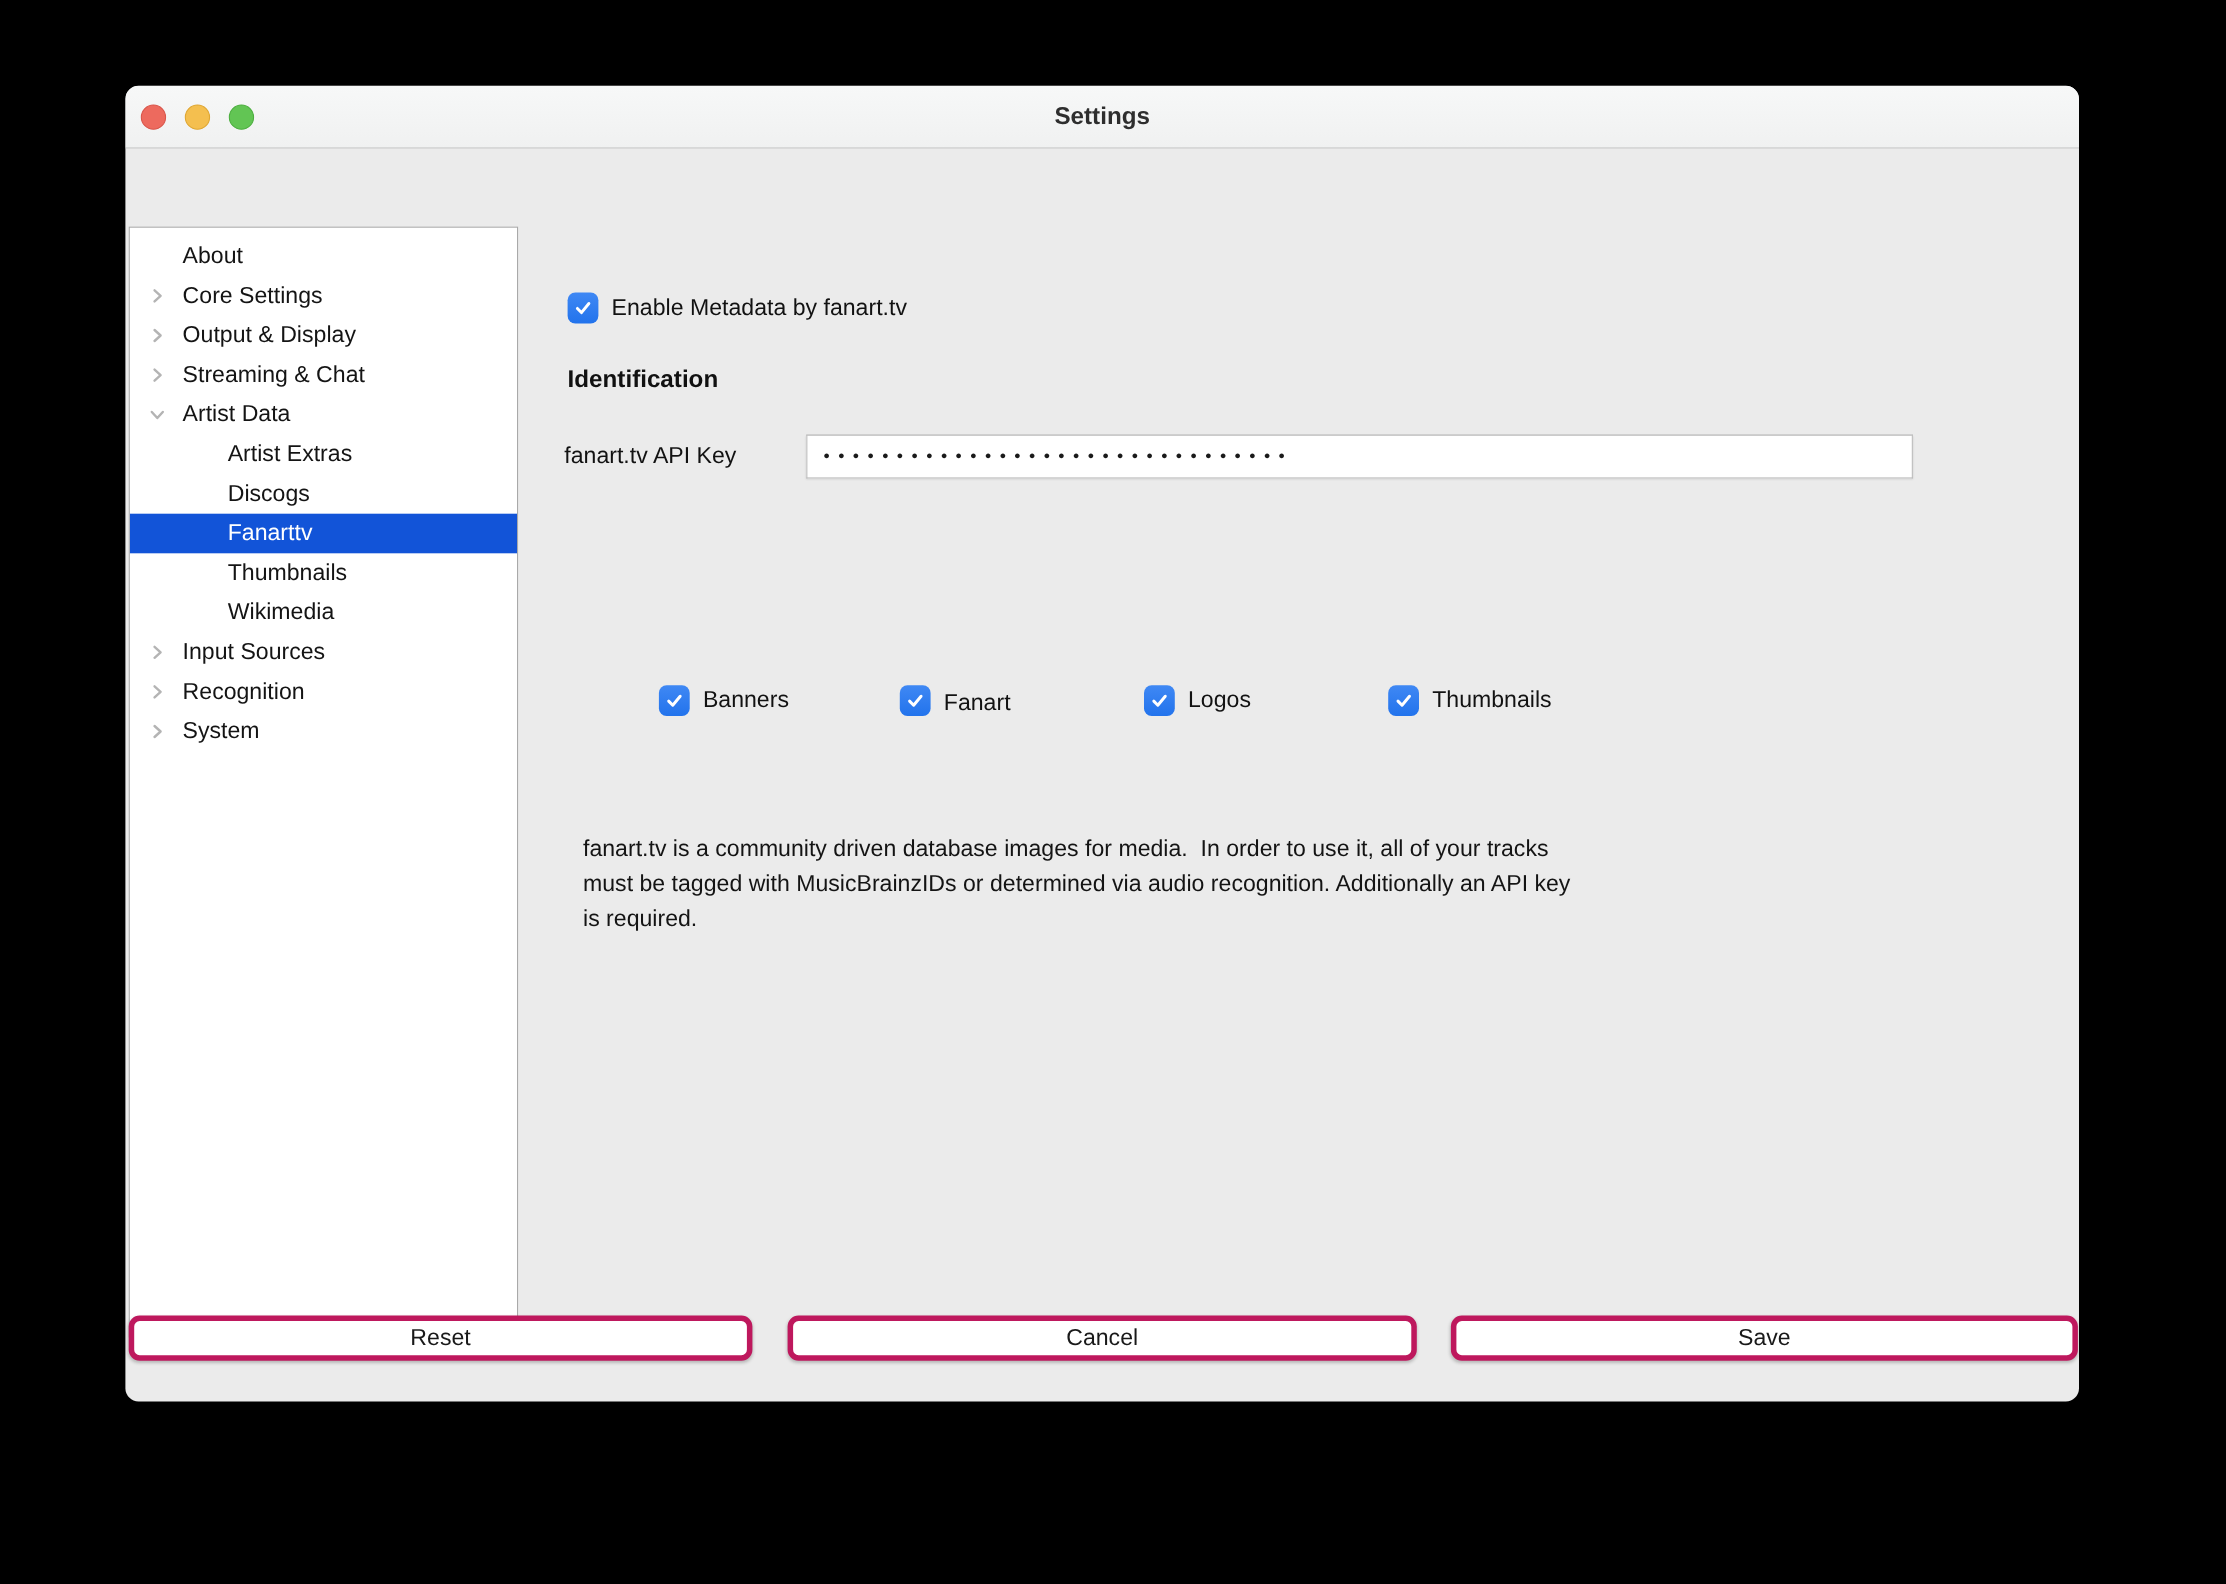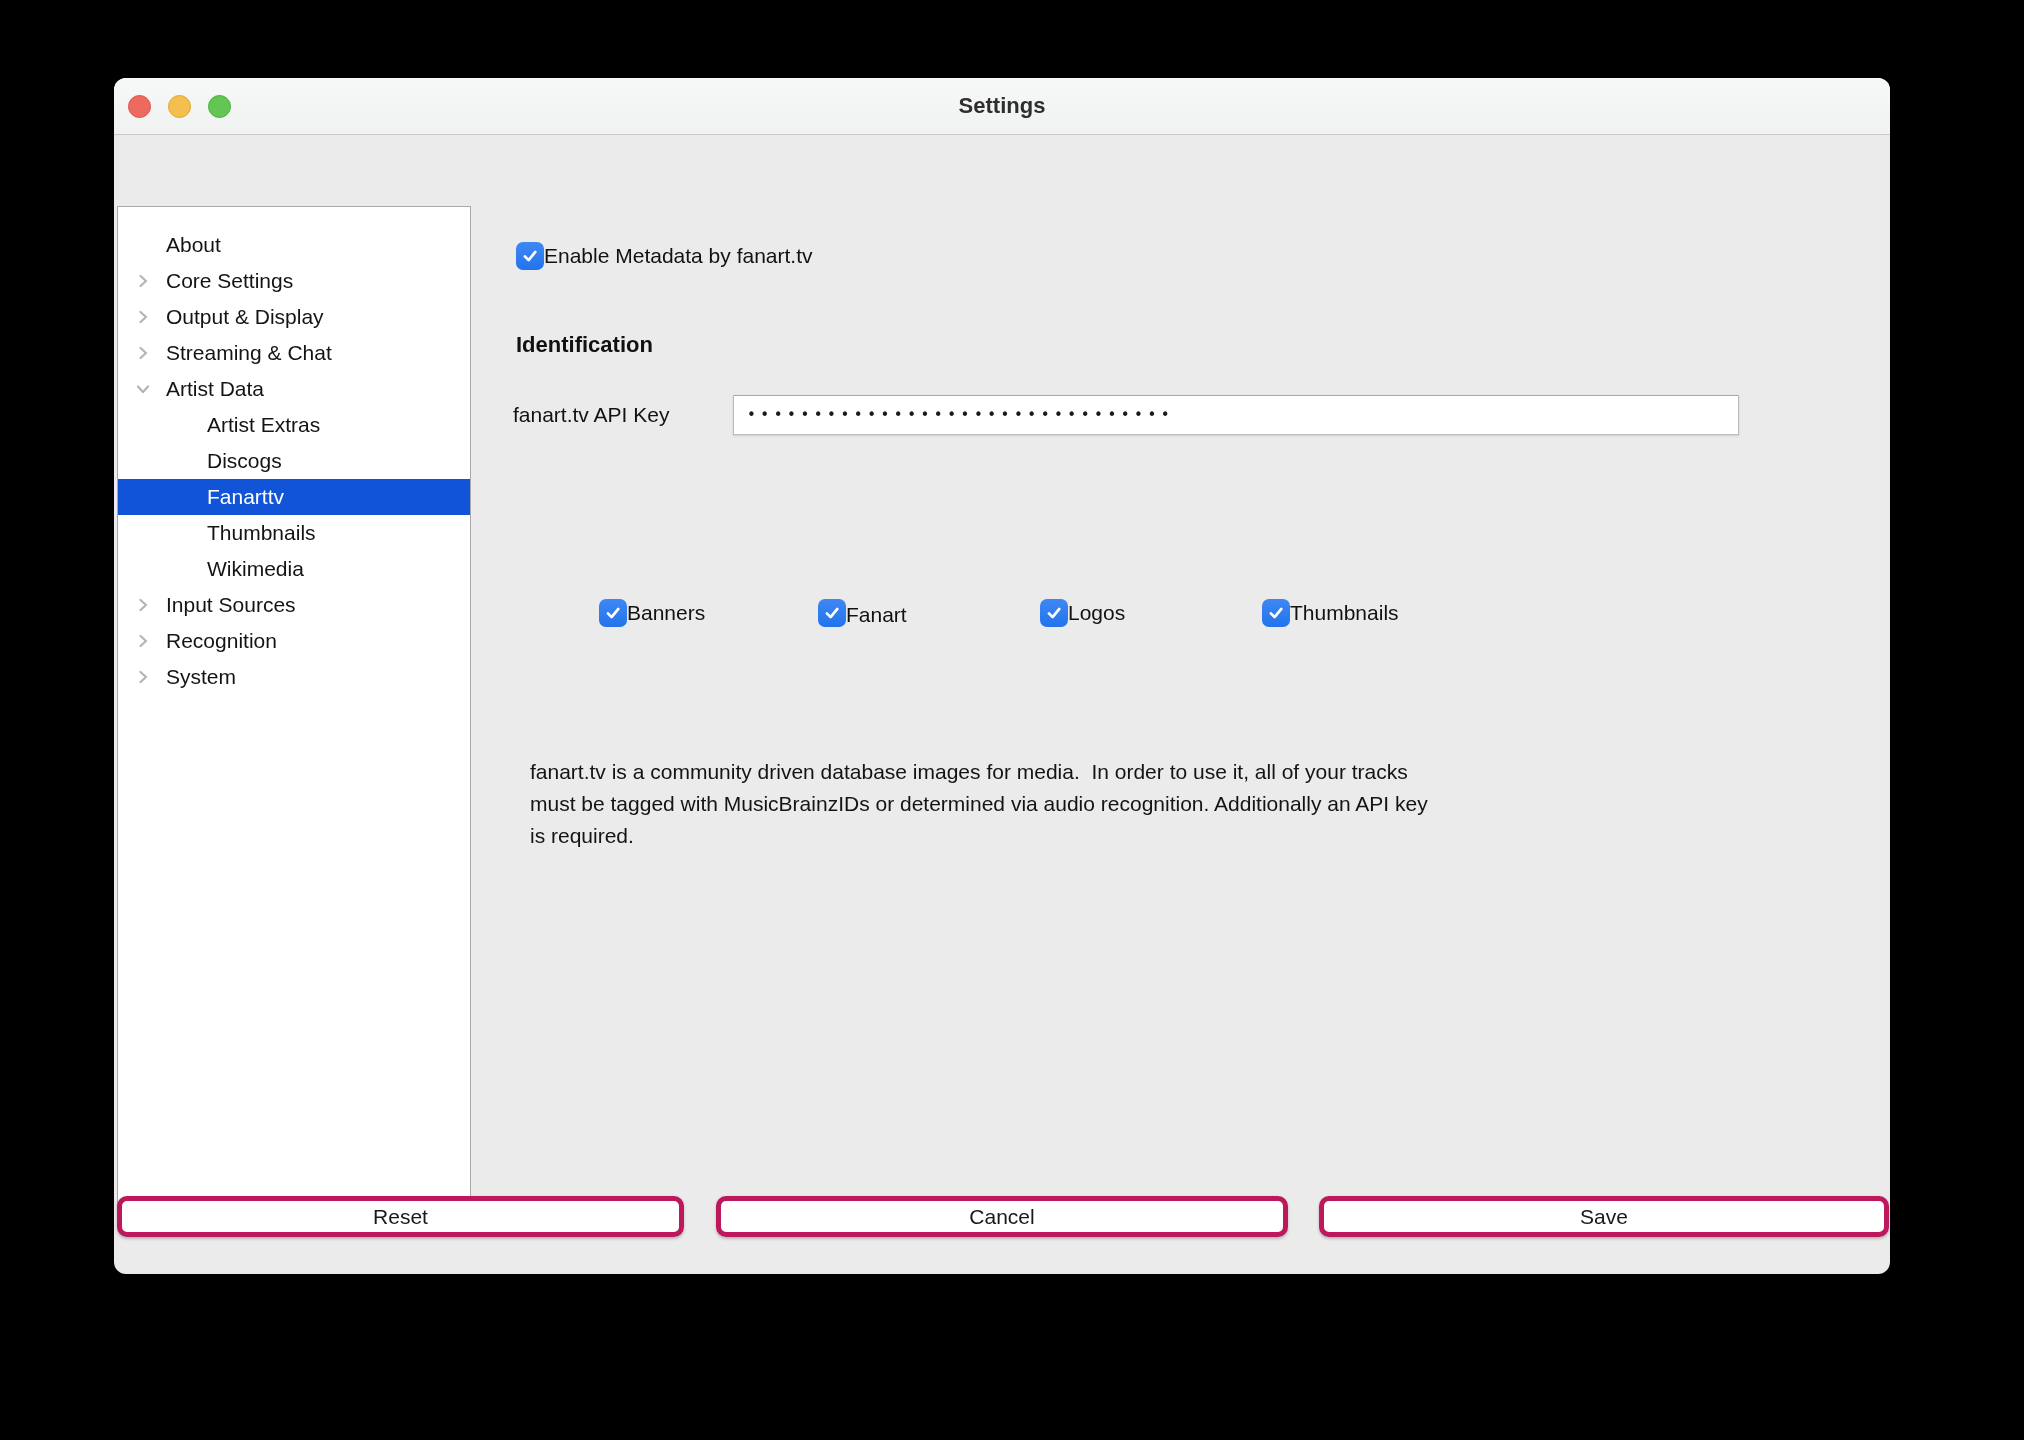--- a/index.html
+++ b/index.html
@@ -14,33 +14,33 @@
             border-bottom:1px solid #c9caca;}
   .traffic{position:absolute;left:14px;top:0;height:56px;display:flex;align-items:center;gap:17px;}
   .tl{width:23px;height:23px;border-radius:50%;display:inline-block;box-sizing:border-box;}
   .tl.red{background:#ed6a5e;border:1px solid #d9564b;}
   .tl.yellow{background:#f4bf4f;border:1px solid #dfa733;}
   .tl.green{background:#62c554;border:1px solid #4daf40;}
   .title{position:absolute;left:0;top:0;width:100%;height:56px;display:flex;
          align-items:center;justify-content:center;font-size:22px;font-weight:bold;color:#2e2e2e;}
   
   .sidebar{position:absolute;left:3px;top:72px;width:354px;height:1010px;background:#fff;
-           border:1px solid #a9a9a9;box-sizing:border-box;padding-top:20px;overflow:hidden;}
+           border:1px solid #a9a9a9;box-sizing:border-box;padding-top:8px;overflow:hidden;}
   .trow{position:relative;height:36px;display:flex;align-items:center;font-size:21px;color:#141414;}
   .trow .chev{position:absolute;left:17px;top:50%;transform:translateY(-50%);width:16px;height:16px;display:flex;align-items:center;justify-content:center;}
   .trow .lbl{display:block;}
   .trow.lvl1 .lbl{padding-left:48px;}
   .trow.lvl2 .lbl{padding-left:89px;}
   .trow.selected{background:#1254d8;color:#fff;}
   
   .main{position:absolute;left:0;top:56px;right:0;bottom:0;}
   .cbx{width:28px;height:28px;border-radius:7px;background:linear-gradient(#3f88f4,#2273ec);
        display:inline-flex;align-items:center;justify-content:center;flex:0 0 auto;}
   .cbx svg{display:block;}
-  .cb-item{position:absolute;display:flex;align-items:center;gap:0;font-size:21px;color:#121212;}
+  .cb-item{position:absolute;display:flex;align-items:center;gap:12px;font-size:21px;color:#121212;margin-top:24px;}
   .enable-row{left:402px;top:108px;}
   .heading{position:absolute;left:402px;top:198px;font-size:22px;font-weight:bold;color:#111;}
   .api-label{position:absolute;left:399px;top:269px;font-size:21px;color:#121212;}
   .api-field{position:absolute;left:619px;top:261px;width:1006px;height:40px;box-sizing:border-box;
              background:#fff;border:1px solid #bcbcbc;border-top-color:#a9a9a9;
              box-shadow:0 1px 2px rgba(0,0,0,.12);}
   .api-field input{position:absolute;left:0;top:0;width:100%;height:100%;border:none;outline:none;
              background:transparent;padding:0 0 0 13px;margin:0;
              font-family:"DejaVu Sans","Liberation Sans",sans-serif;
              font-size:15px;letter-spacing:4.5px;color:#1a1a1a;}

